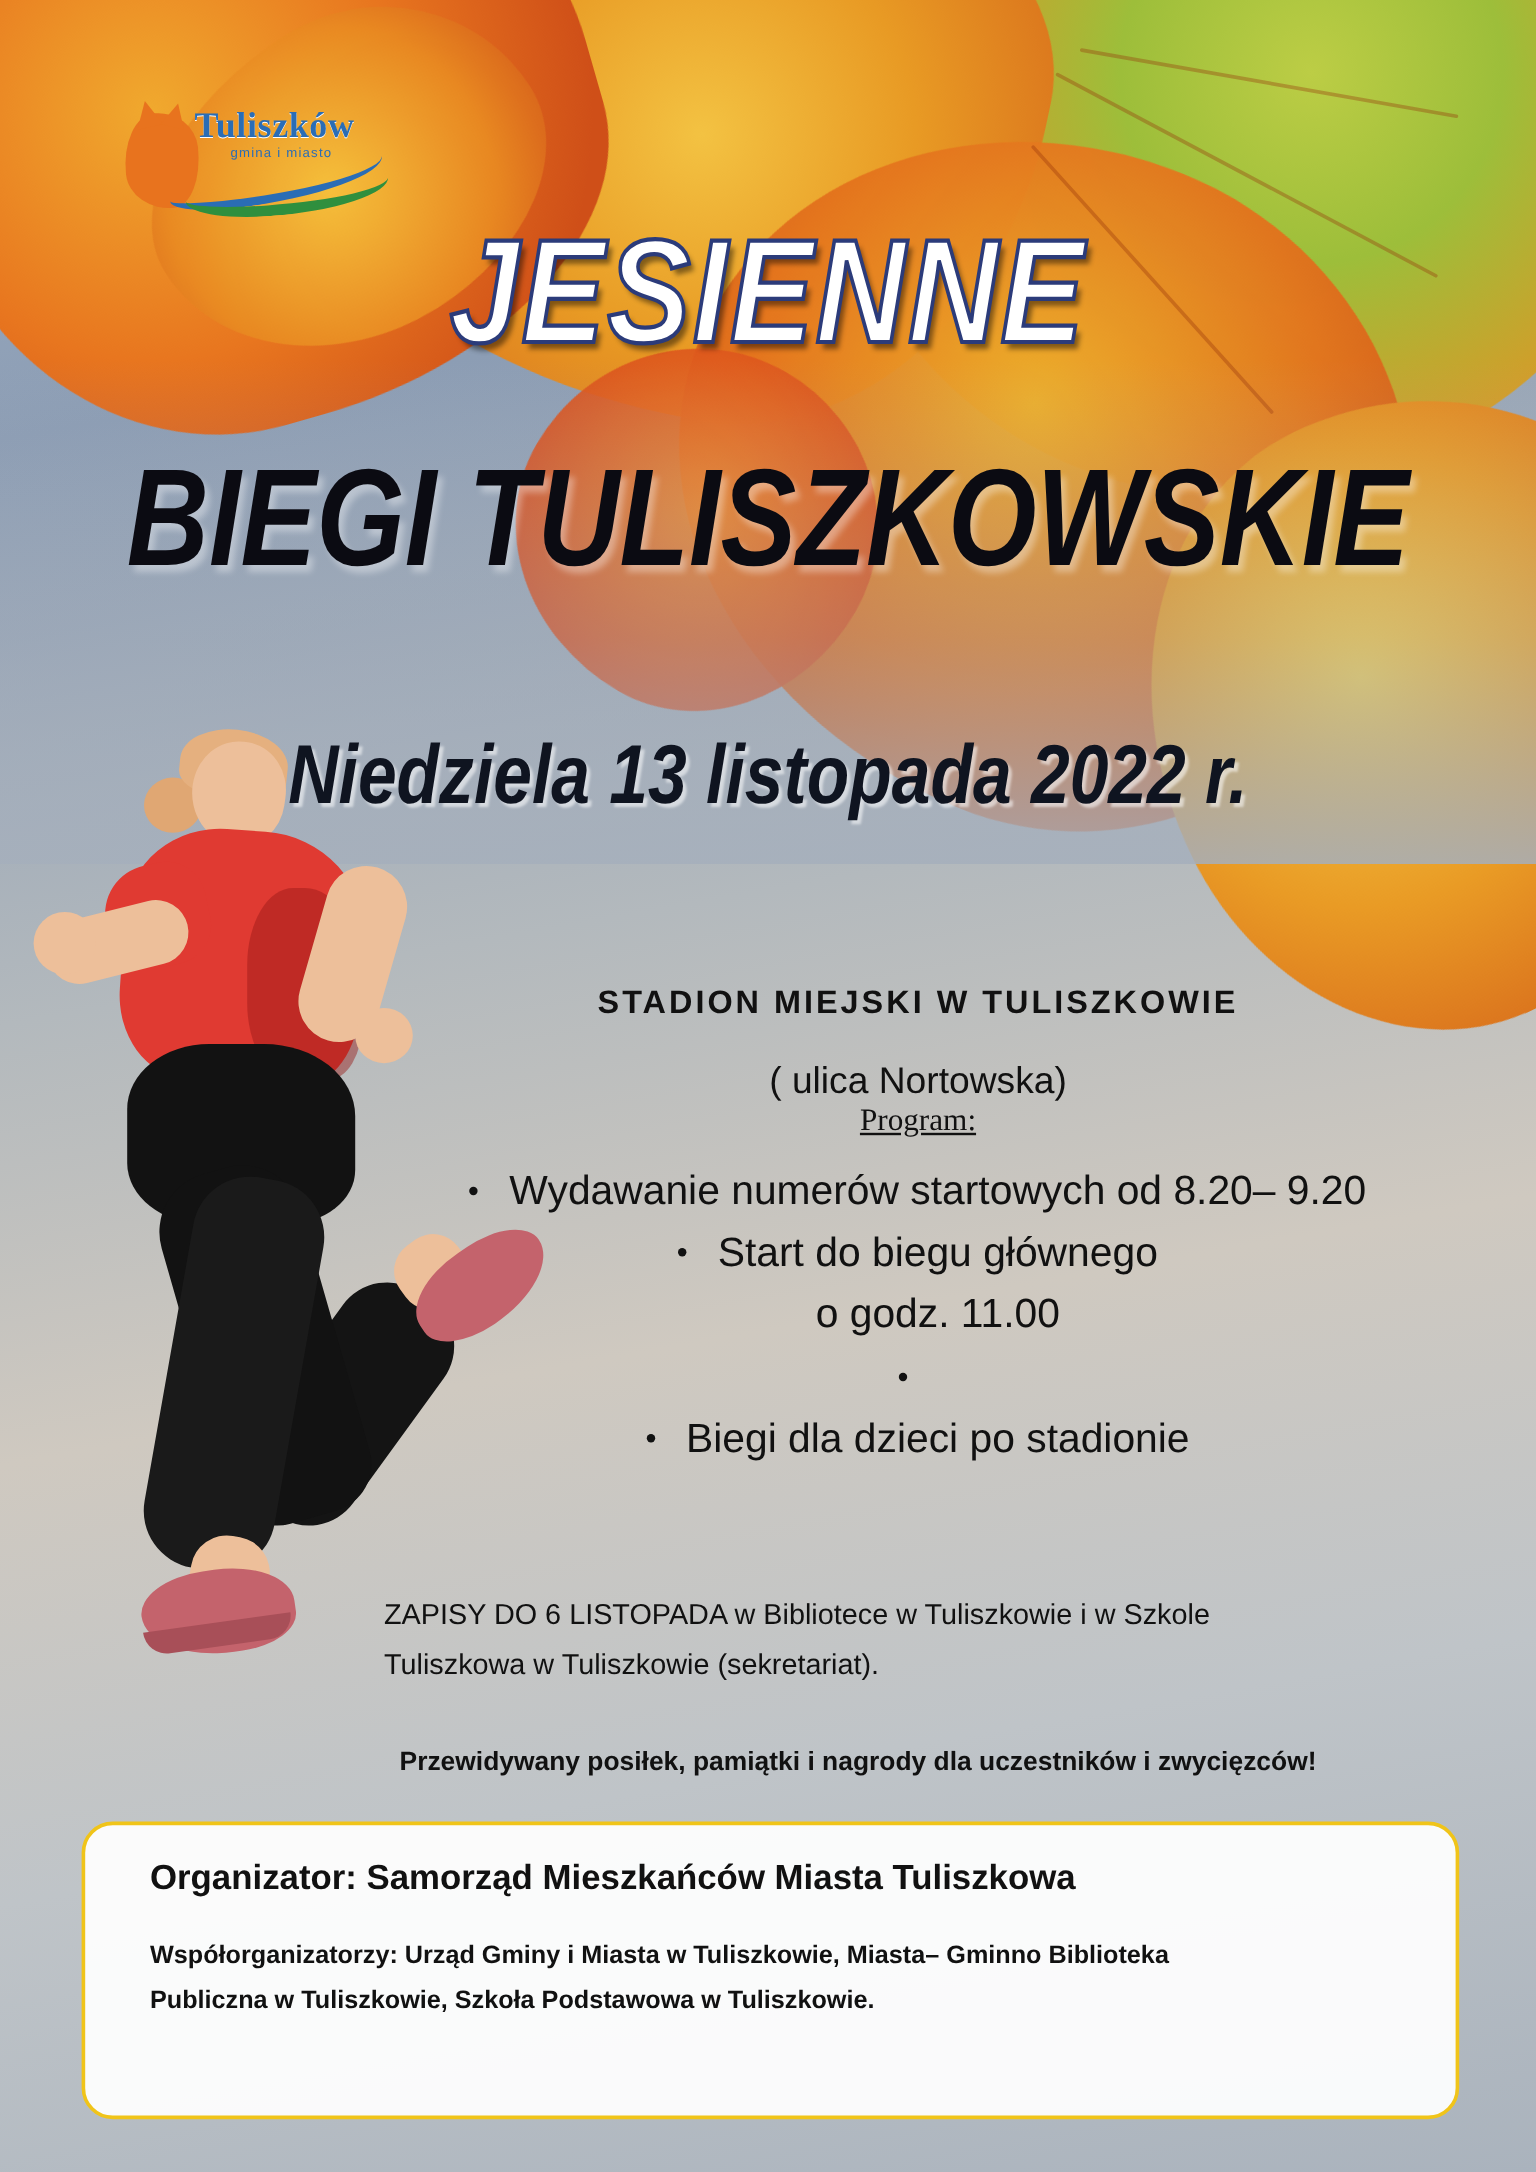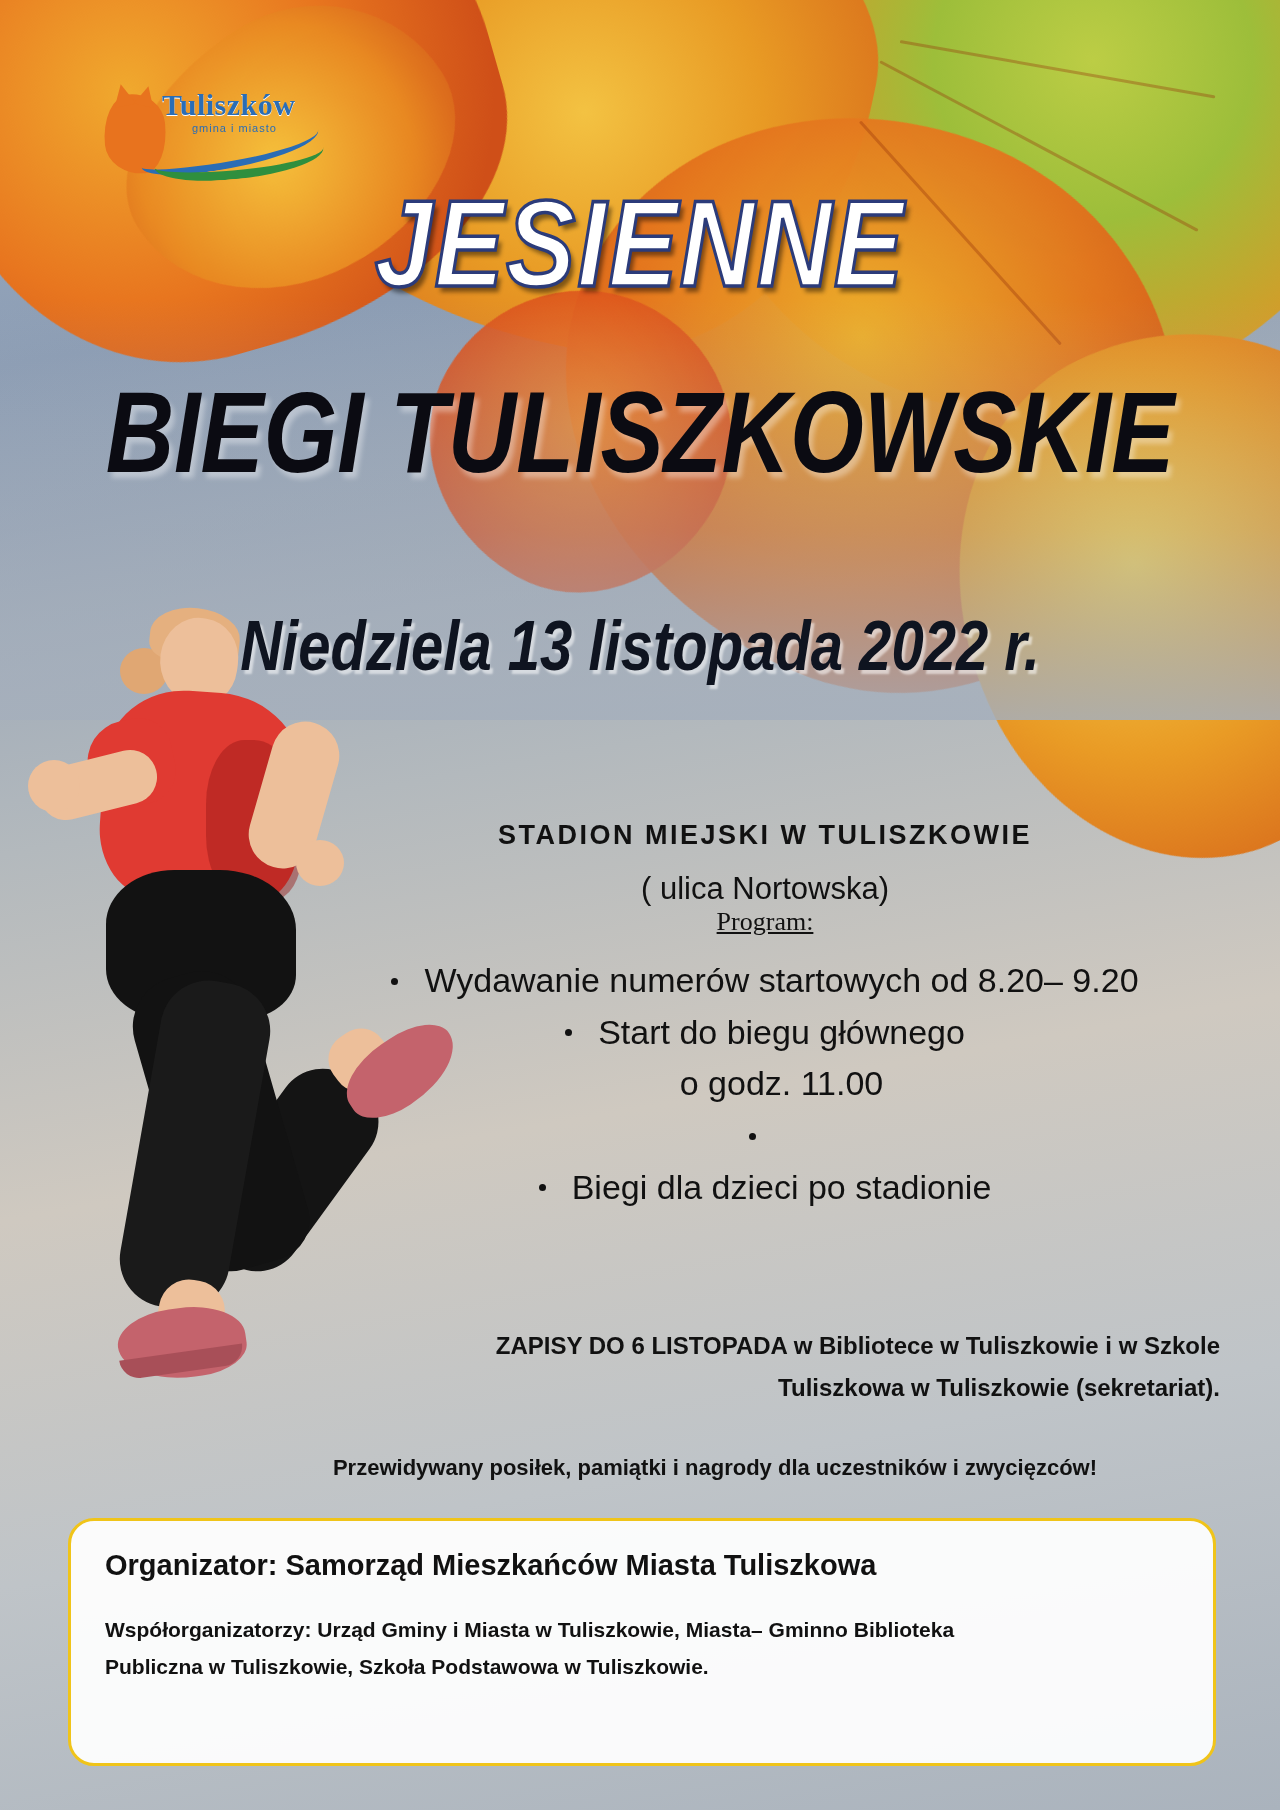--- a/index.html
+++ b/index.html
@@ -281,21 +281,21 @@
   .r-ankle2{ position: absolute; left: 320px; top: 440px; width: 60px; height: 60px; background: #edbf9a; border-radius: 26px; transform: rotate(-36deg); }
   .r-shoe2{ position: absolute; left: 330px; top: 448px; width: 122px; height: 66px; background: #c4636c; border-radius: 50% 44% 58% 42%; transform: rotate(-34deg); }
   .r-shoe-sole1{ position: absolute; left: 110px; top: 762px; width: 124px; height: 20px; background: #a84f58; border-radius: 0 0 40px 40px; transform: rotate(-8deg); }
 
   
   .info { position: absolute; left: 300px; top: 820px; width: 930px; text-align: center; color: #111; }
   .venue {
     font-size: 27px;
     font-weight: bold;
     letter-spacing: 2.5px;
-    margin-bottom: 20px;
+    margin-bottom: 32px;
   }
   .street {
     font-size: 31px;
   }
   .program-label {
     font-size: 26px;
     text-decoration: underline;
     margin-bottom: 18px;
     font-family: "Liberation Serif", serif;
   }
@@ -317,23 +317,23 @@
     vertical-align: middle;
     margin-right: 26px;
     margin-bottom: 4px;
   }
   .program-list li.cont .bullet { visibility: hidden; }
 
   .signup {
     position: absolute;
     left: 320px; top: 1325px;
     width: 900px;
-    text-align: right;
+    text-align: left;
     font-size: 24px;
-    font-weight: bold;
+    font-weight: normal;
     line-height: 1.75;
     color: #111;
   }
   .perks {
     position: absolute;
     left: 210px; top: 1455px;
     width: 1010px;
     text-align: center;
     font-size: 22px;
     font-weight: bold;
@@ -343,21 +343,21 @@
   
   .org-box {
     position: absolute;
     left: 68px; top: 1518px;
     width: 1148px;
     height: 248px;
     background: rgba(255,255,255,.93);
     border: 3px solid #f0c419;
     border-radius: 26px;
     box-sizing: border-box;
-    padding: 28px 34px;
+    padding: 28px 54px;
   }
   .org-main {
     font-size: 29px;
     font-weight: bold;
     color: #111;
     margin-bottom: 30px;
   }
   .org-sub {
     font-size: 21px;
     font-weight: bold;

